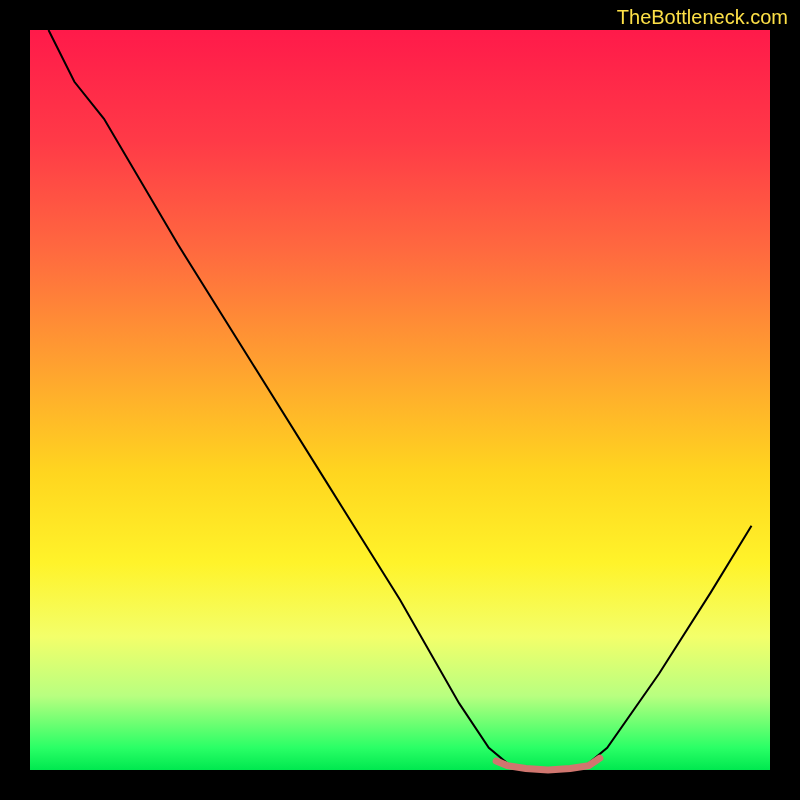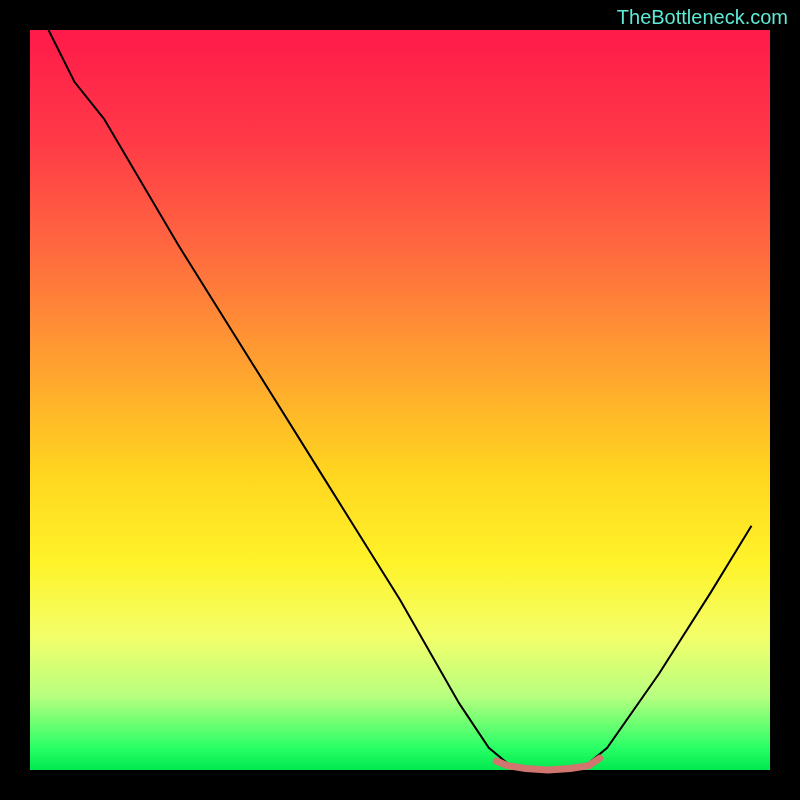--- a/index.html
+++ b/index.html
@@ -8,21 +8,21 @@
     background: #000;
     width: 800px;
     height: 800px;
     position: relative;
     font-family: Arial, sans-serif;
   }
   .watermark {
     position: absolute;
     top: 6px;
     right: 12px;
-    color: #5eead4;
+    color: #fde047;
     font-size: 20px;
     z-index: 10;
   }
   svg {
     display: block;
   }
 </style>
 </head>
 <body>
 

